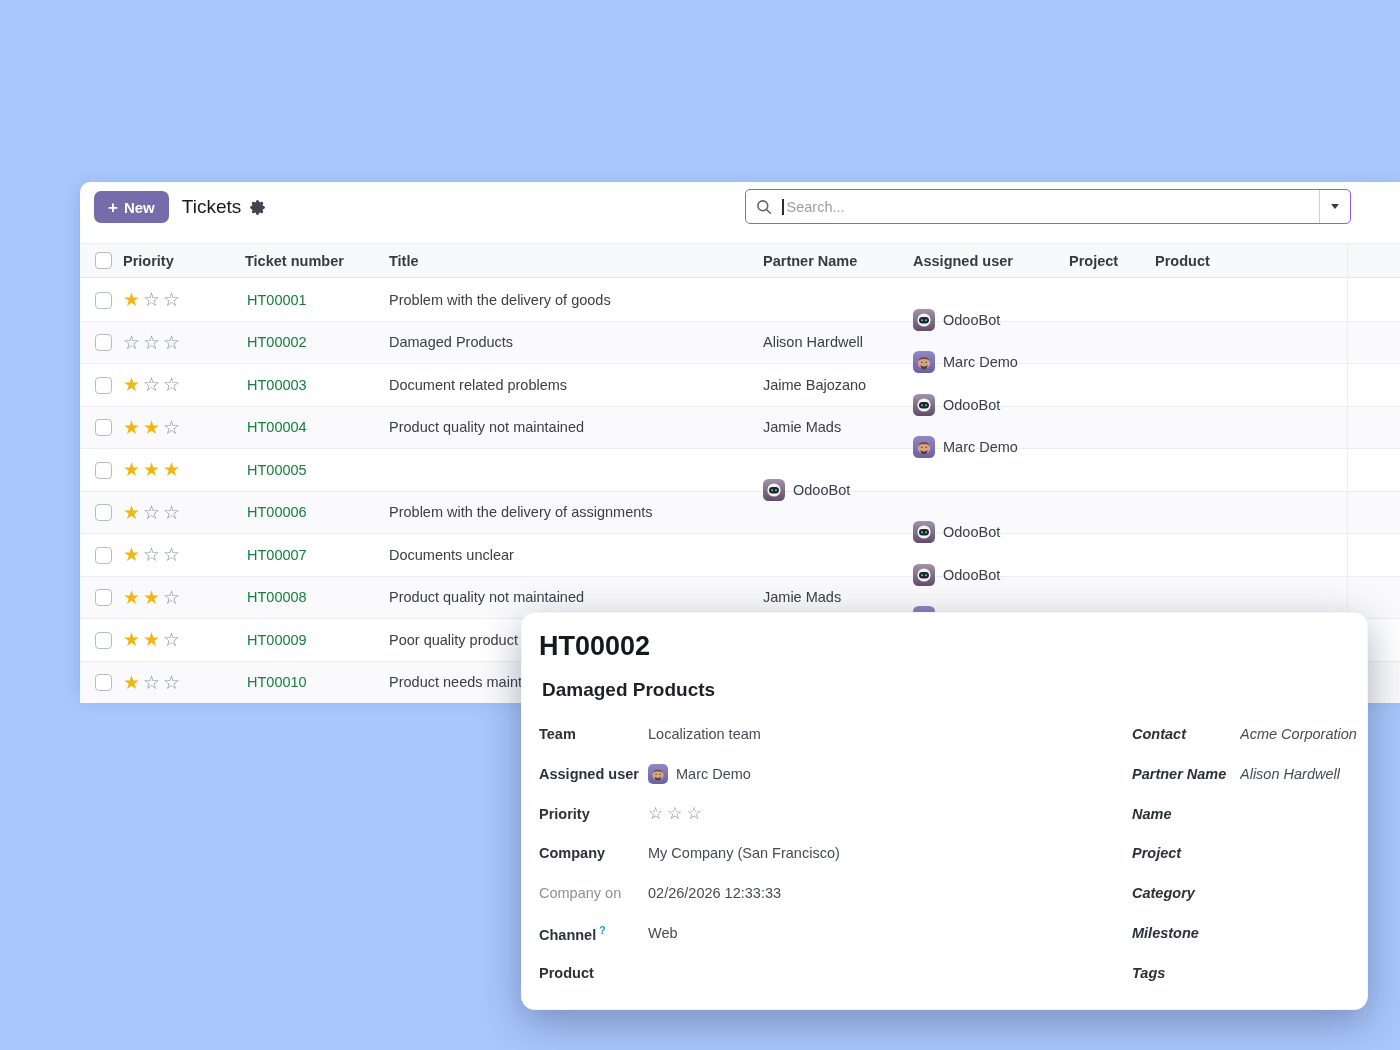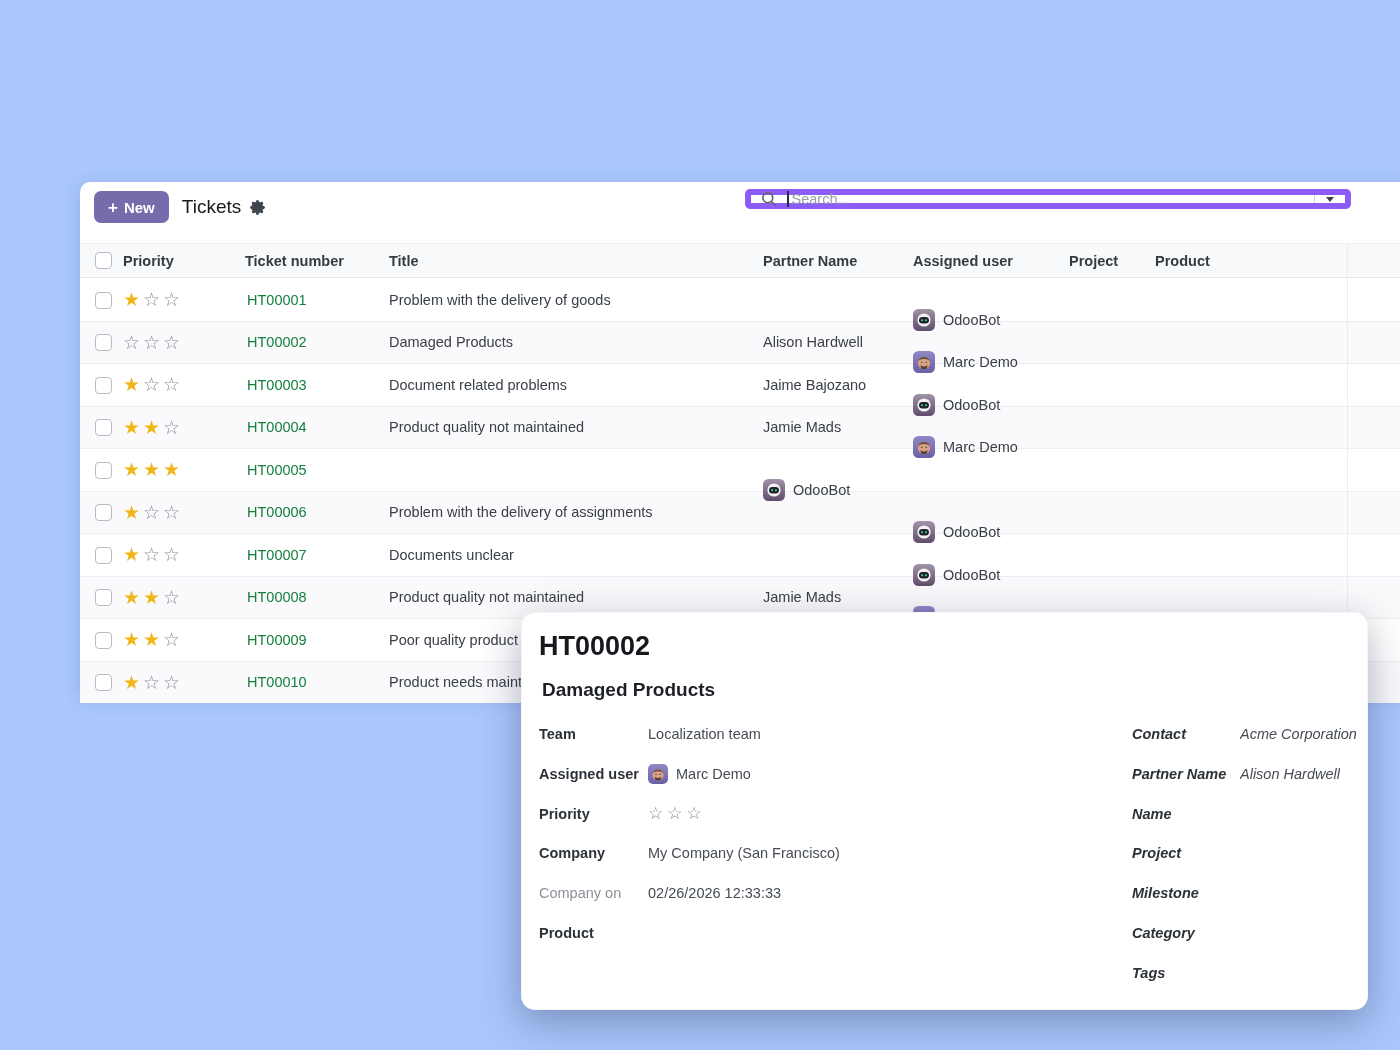--- a/index.html
+++ b/index.html
@@ -22,22 +22,22 @@
   .btn-new{
     display:flex;align-items:center;gap:6px;height:32px;
     background:#766CAC;color:#fff;border:none;border-radius:7px;
     padding:0 14px;font-size:15px;font-weight:600;cursor:pointer;
     font-family:inherit;
   }
   .btn-new .plus{font-size:17px;font-weight:700;line-height:1;}
   .view-title{font-size:19px;font-weight:500;color:#16191d;margin-left:13px;line-height:32px;}
   .gear{margin-left:9px;margin-top:9px;display:inline-flex;}
   .searchbar{
-    position:absolute;left:665px;top:7px;width:606px;height:20px;
-    background:#fff;border:6px solid #8b5cf6;border-radius:5px;
+    position:absolute;left:665px;top:7px;width:606px;height:35px;
+    background:#fff;border:1px solid #8b5cf6;border-radius:5px;
     display:flex;align-items:center;box-sizing:border-box;
   }
   .search-icon{margin-left:10px;display:inline-flex;}
   .caret{width:1.5px;height:16px;background:#2a2e33;margin-left:10px;}
   .searchbar input{
     flex:1;border:none;outline:none;background:transparent;
     font-size:14.5px;color:#374151;padding:0 0 0 3px;font-family:inherit;
   }
   .searchbar input::placeholder{color:#9aa0a8;}
   .search-toggle{
@@ -510,20 +510,26 @@
           </span>
   </div>
 
   <div class="frow">
     <span class="flabel muted">Company on</span>
     <span class="fvalue">
             <span>02/26/2026 12:33:33</span>
           </span>
   </div>
 
+  <div class="frow">
+    <span class="flabel">Channel<sup class="help-sup">?</sup></span>
+    <span class="fvalue">
+            <span>Web</span>
+          </span>
+  </div>
 
   <div class="frow">
     <span class="flabel">Product</span>
     <span class="fvalue">
             <span></span>
           </span>
   </div>
 </div>
     <div class="fcol-right" id="fields-right">
   <div class="frow">
@@ -548,34 +554,34 @@
   </div>
 
   <div class="frow">
     <span class="flabel">Project</span>
     <span class="fvalue">
             <span></span>
           </span>
   </div>
 
   <div class="frow">
+    <span class="flabel">Category</span>
+    <span class="fvalue">
+            <span></span>
+          </span>
+  </div>
+
+  <div class="frow">
     <span class="flabel">Milestone</span>
     <span class="fvalue">
             <span></span>
           </span>
   </div>
 
   <div class="frow">
-    <span class="flabel">Category</span>
+    <span class="flabel">Tags</span>
     <span class="fvalue">
             <span></span>
           </span>
   </div>
-
-  <div class="frow">
-    <span class="flabel">Tags</span>
-    <span class="fvalue">
-            <span></span>
-          </span>
-  </div>
 </div>
   </div>
 </div>
 
 </body></html>

